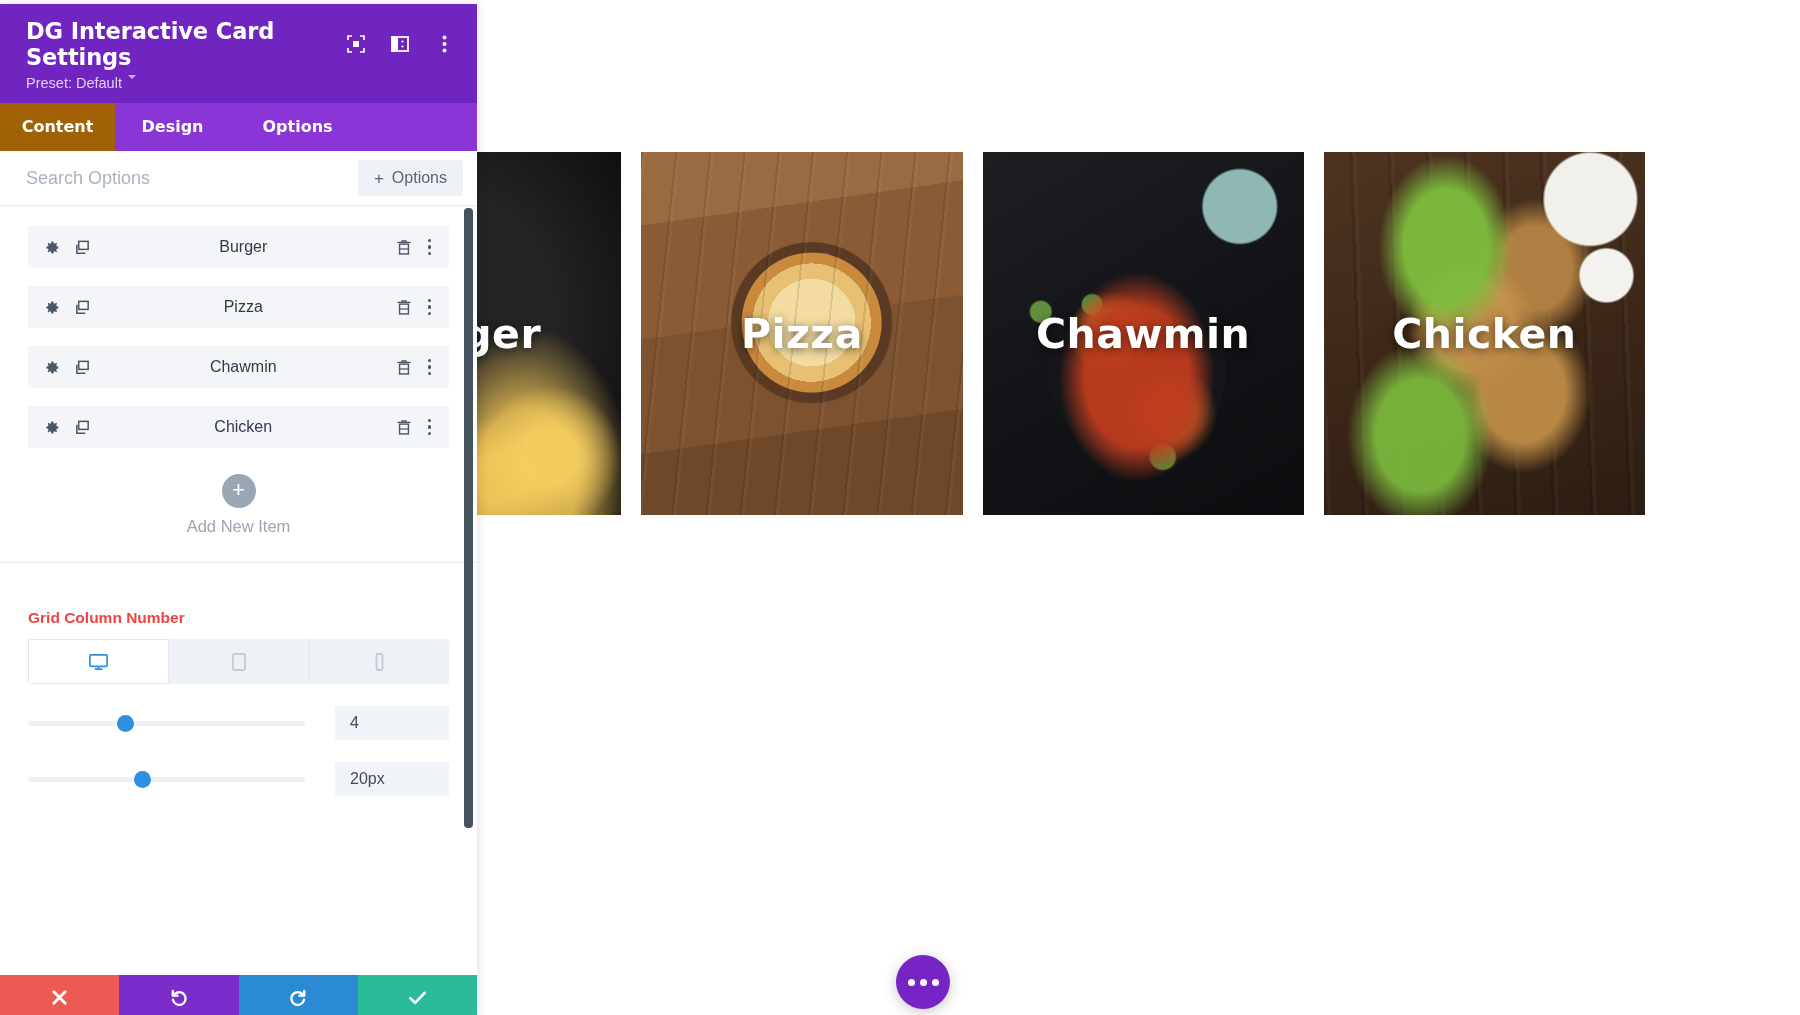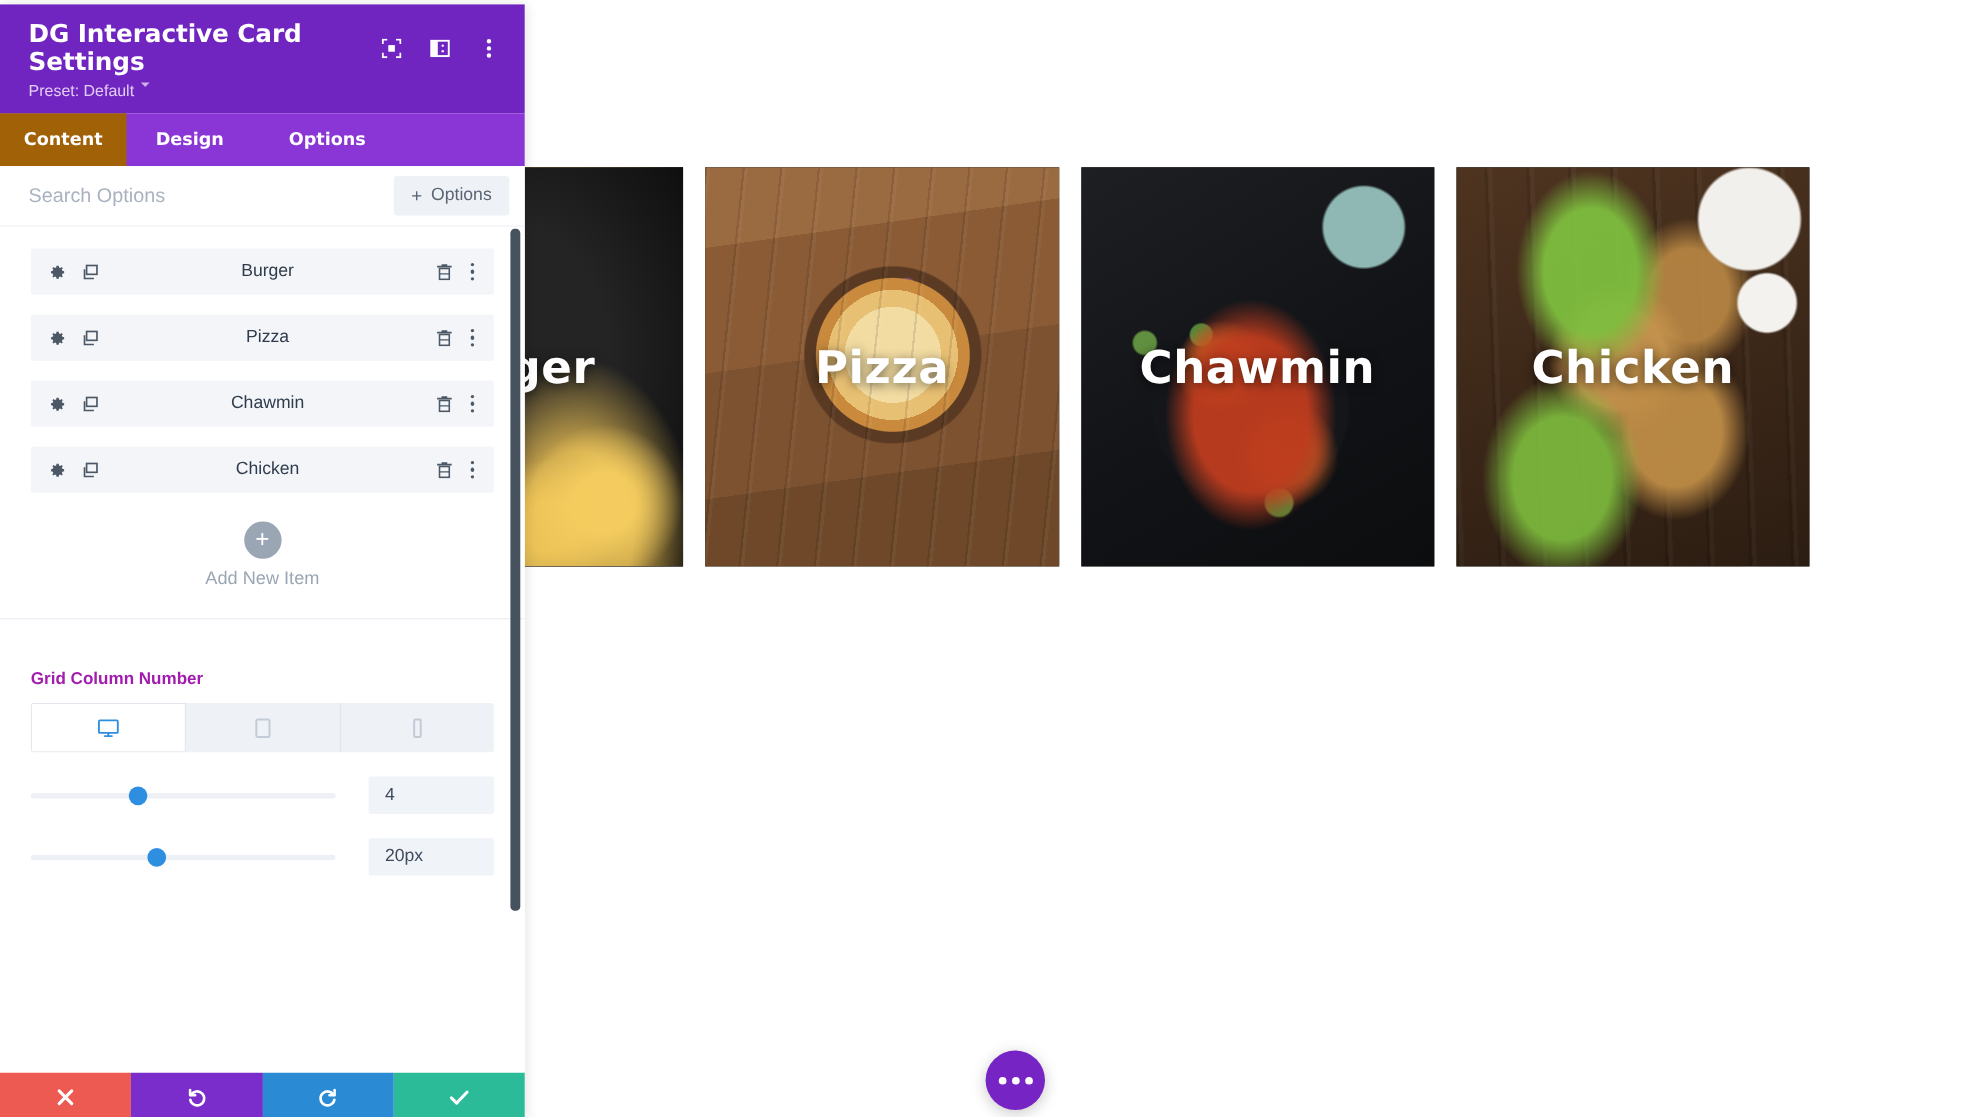--- a/index.html
+++ b/index.html
@@ -235,21 +235,21 @@
     flex: 1;
     color: #2e8fe0; font-size: 21px;
     font-family: "Liberation Sans", sans-serif;
   }
   .section-title.collapsed { color: #9aa6b4; }
   .chev { width: 16px; height: 16px; margin-right: 18px; cursor: pointer; }
   .sec-dots { margin-left: 2px; }
 
   .field { margin-top: 20px; }
   .field-label {
-    font-size: 15.5px; color: #a21caf; font-weight: bold;
+    font-size: 15.5px; color: #ef4444; font-weight: bold;
     font-family: "Liberation Sans", sans-serif;
     margin-bottom: 12px;
   }
   .device-tabs { display: flex; border-radius: 3px; overflow: hidden; }
   .dev {
     flex: 1; height: 45px;
     background: #eef1f6;
     display: flex; align-items: center; justify-content: center;
     cursor: pointer;
     border-right: 1px solid #e1e6ed;

